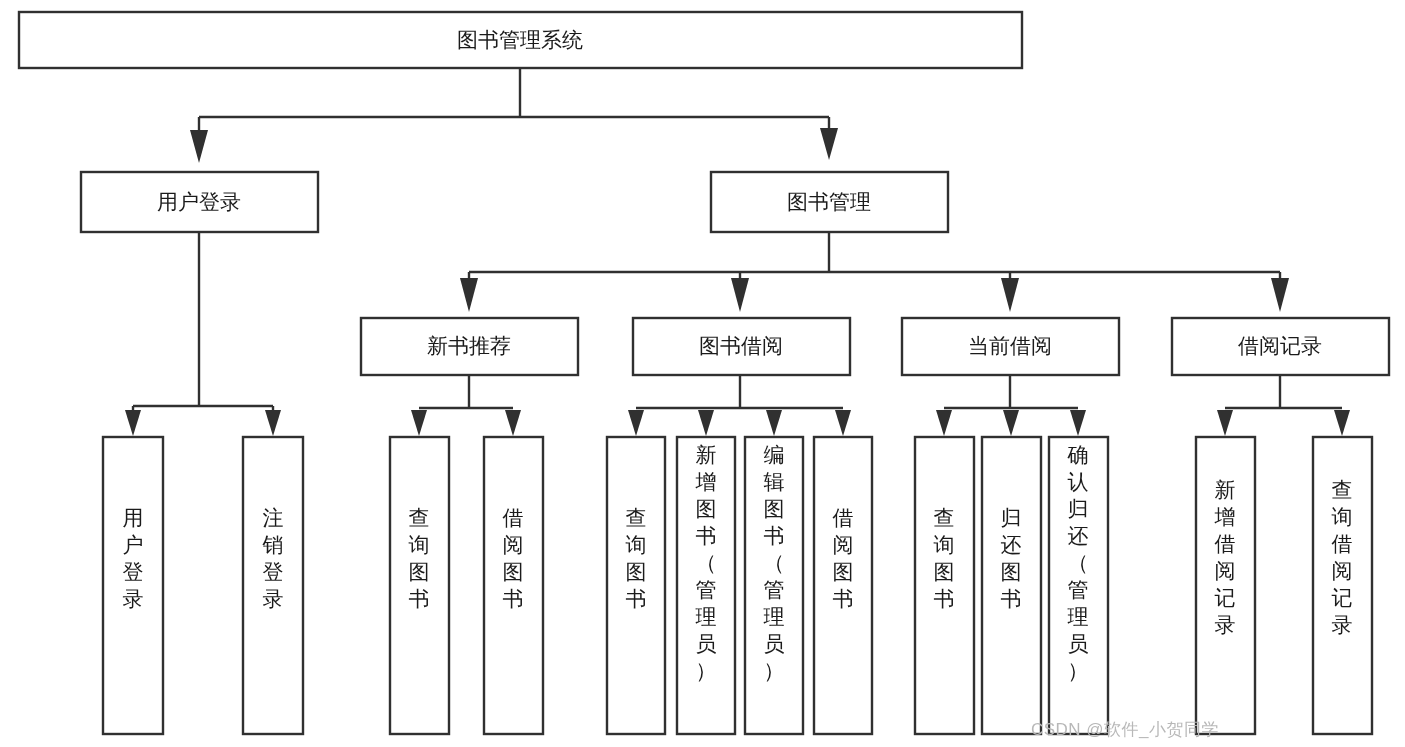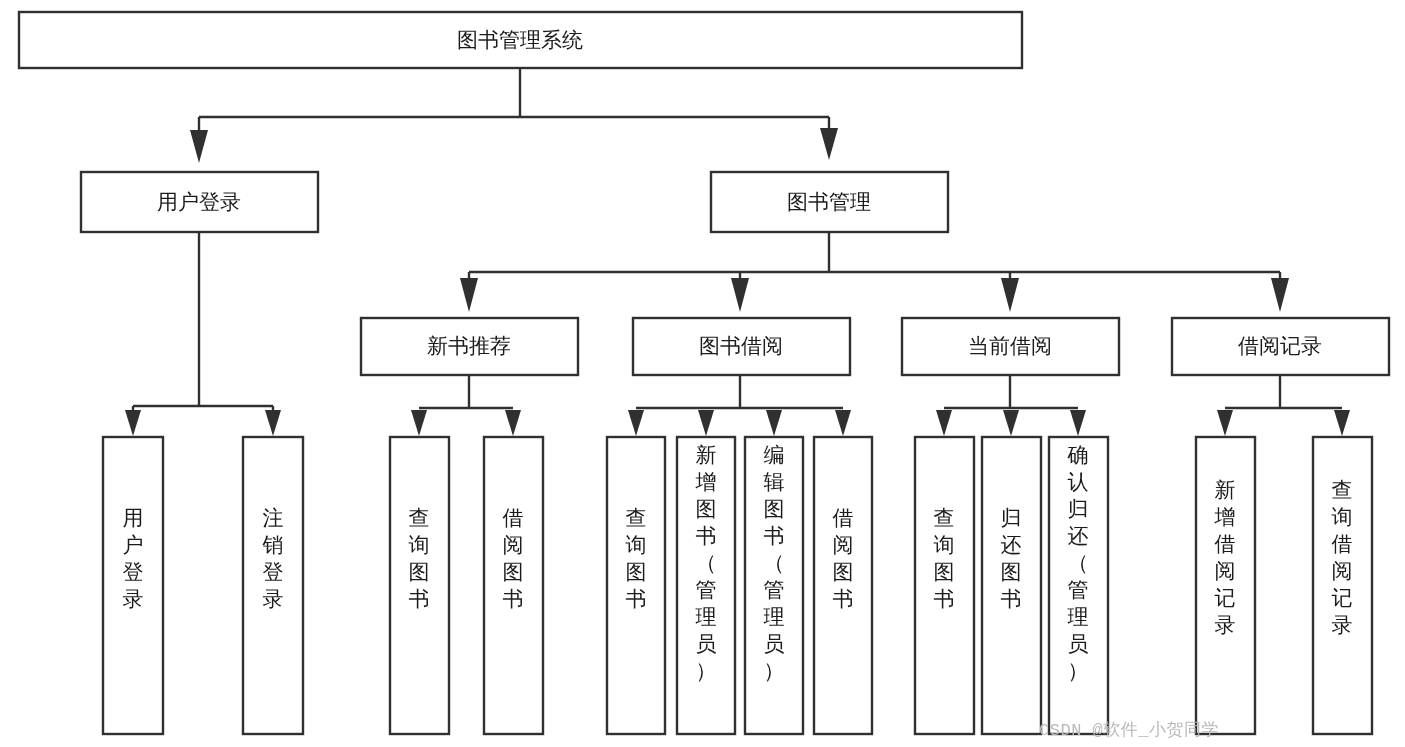--- a/index.html
+++ b/index.html
@@ -53,21 +53,21 @@
   .node-label-v {
     font-family: "Liberation Sans", "DejaVu Sans", sans-serif;
     font-size: 21px;
     fill: #1b1b1b;
     text-anchor: middle;
   }
   .watermark {
     position: absolute;
     right: 10px;
     bottom: 6px;
-    font-family: Liberation Mono, monospace;
+    font-family: Liberation Sans, sans-serif;
     font-size: 17px;
     color: #b8b8b8;
     letter-spacing: 0.5px;
     white-space: nowrap;
     user-select: none;
   }
 </style>
 </head>
 <body>
 

